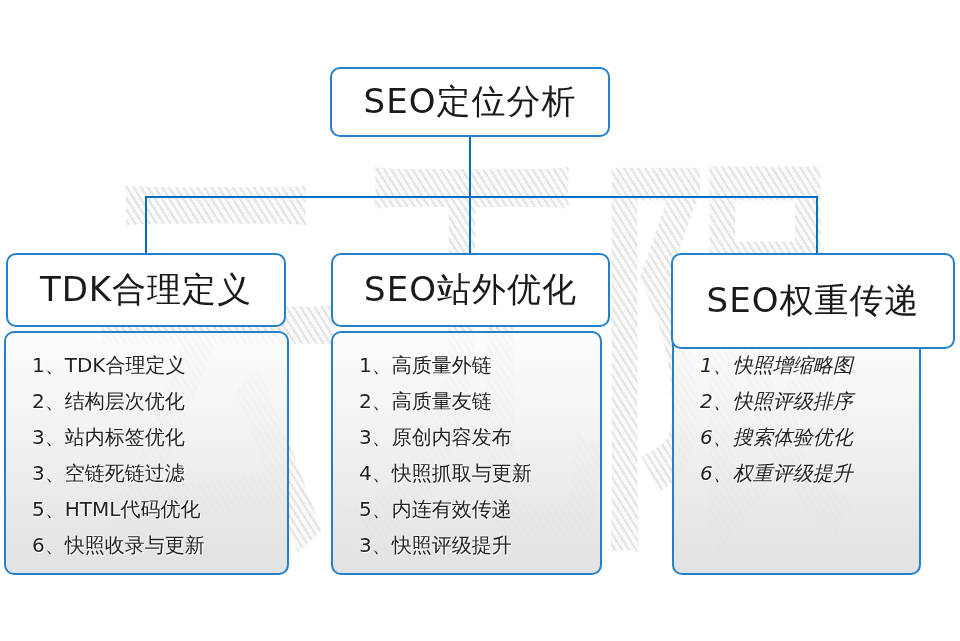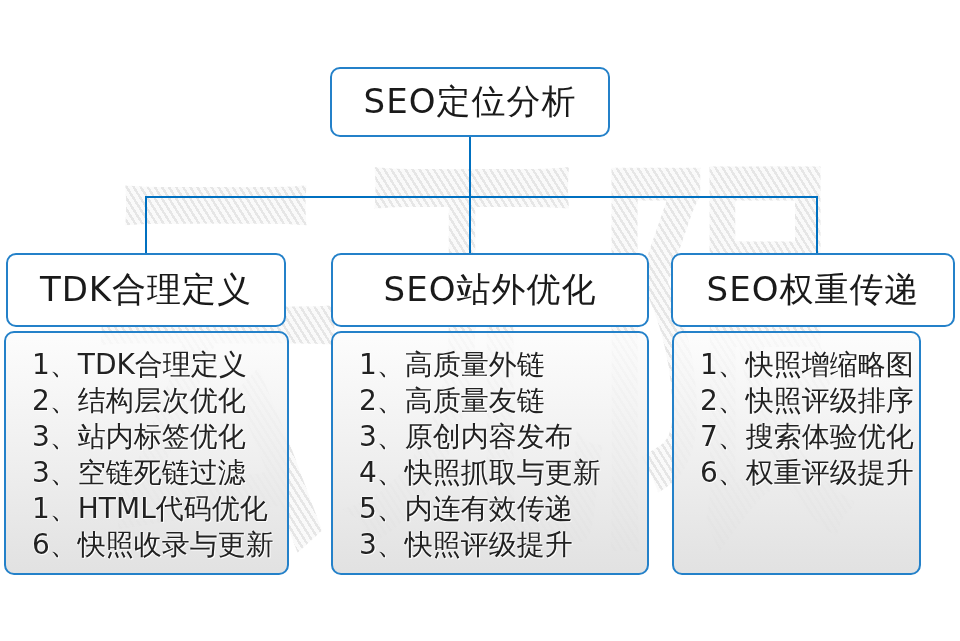--- a/index.html
+++ b/index.html
@@ -40,36 +40,36 @@
   .node {
     position:absolute; z-index:3; background:#ffffff;
     border:2px solid #2481c9; border-radius:10px;
     display:flex; align-items:center; justify-content:center;
     color:#1a1a1a;
   }
   .node .title { font-size:34px; letter-spacing:1px; }
 
   #root-box { left:330px; top:67px;  width:280px; height:70px; }
   #head-0   { left:6px;   top:253px; width:280px; height:74px; }
-  #head-1   { left:331px; top:253px; width:318px; height:74px; }
-  #head-2   { left:671px; top:253px; width:284px; height:74px; }
+  #head-1   { left:331px; top:253px; width:279px; height:74px; }
+  #head-2   { left:671px; top:253px; width:284px; height:96px; }
 
   
   .panel {
     position:absolute; z-index:2; top:331px; height:244px;
     border:2px solid #2481c9; border-radius:10px;
     background:linear-gradient(180deg, rgba(252,252,252,.80) 0%, rgba(236,236,236,.88) 55%, rgba(223,223,223,.92) 100%);
     padding:14px 10px 0 26px;
   }
   #panel-0 { left:4px;   width:285px; }
-  #panel-1 { left:331px; width:318px; }
-  #panel-2 { left:672px; width:249px; }
+  #panel-1 { left:331px; width:271px; }
+  #panel-2 { left:672px; width:249px;font-style:italic; }
 
   .panel .row {
-    font-size:28px; line-height:36px; color:#222222; white-space:nowrap;
+    font-size:20px; line-height:36px; color:#222222; white-space:nowrap;
     text-shadow:0 0 2px #ffffff, 0 0 2px #ffffff, 1px 1px 0 rgba(255,255,255,.85);
   }
 </style>
 </head>
 <body>
 
 <div class="canvas">
 
   <div class="watermark">云无限</div>
 
@@ -91,33 +91,33 @@
   </div>
   <div class="node" id="head-2">
     <span class="title">SEO权重传递</span>
   </div>
 
   <div class="panel" id="panel-0">
     <div class="row">1、TDK合理定义</div>
     <div class="row">2、结构层次优化</div>
     <div class="row">3、站内标签优化</div>
     <div class="row">3、空链死链过滤</div>
-    <div class="row">1、HTML代码优化</div>
+    <div class="row">5、HTML代码优化</div>
     <div class="row">6、快照收录与更新</div>
   </div>
 
   <div class="panel" id="panel-1">
     <div class="row">1、高质量外链</div>
     <div class="row">2、高质量友链</div>
     <div class="row">3、原创内容发布</div>
     <div class="row">4、快照抓取与更新</div>
     <div class="row">5、内连有效传递</div>
     <div class="row">3、快照评级提升</div>
   </div>
 
   <div class="panel" id="panel-2">
     <div class="row">1、快照增缩略图</div>
     <div class="row">2、快照评级排序</div>
-    <div class="row">7、搜索体验优化</div>
+    <div class="row">6、搜索体验优化</div>
     <div class="row">6、权重评级提升</div>
   </div>
 
 </div>
 
 </body></html>

